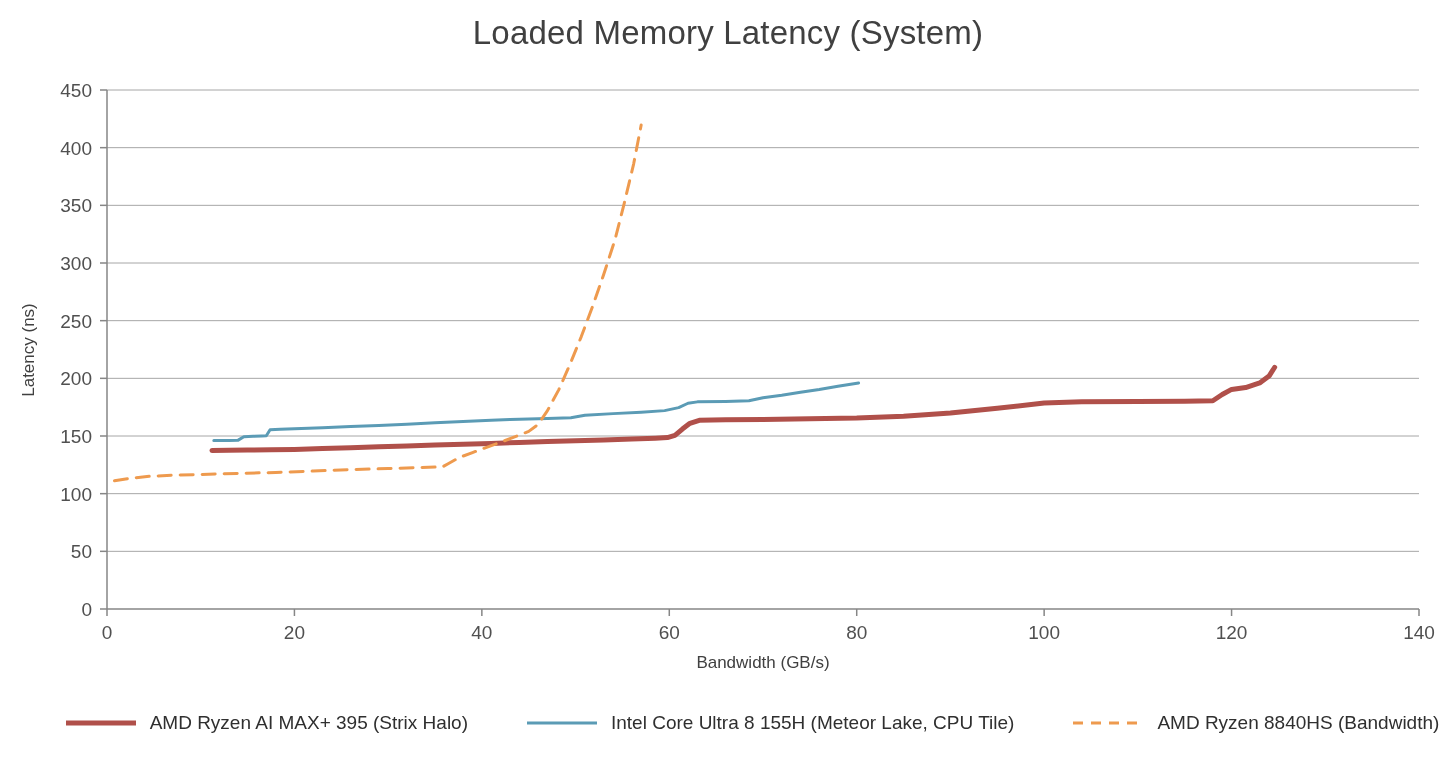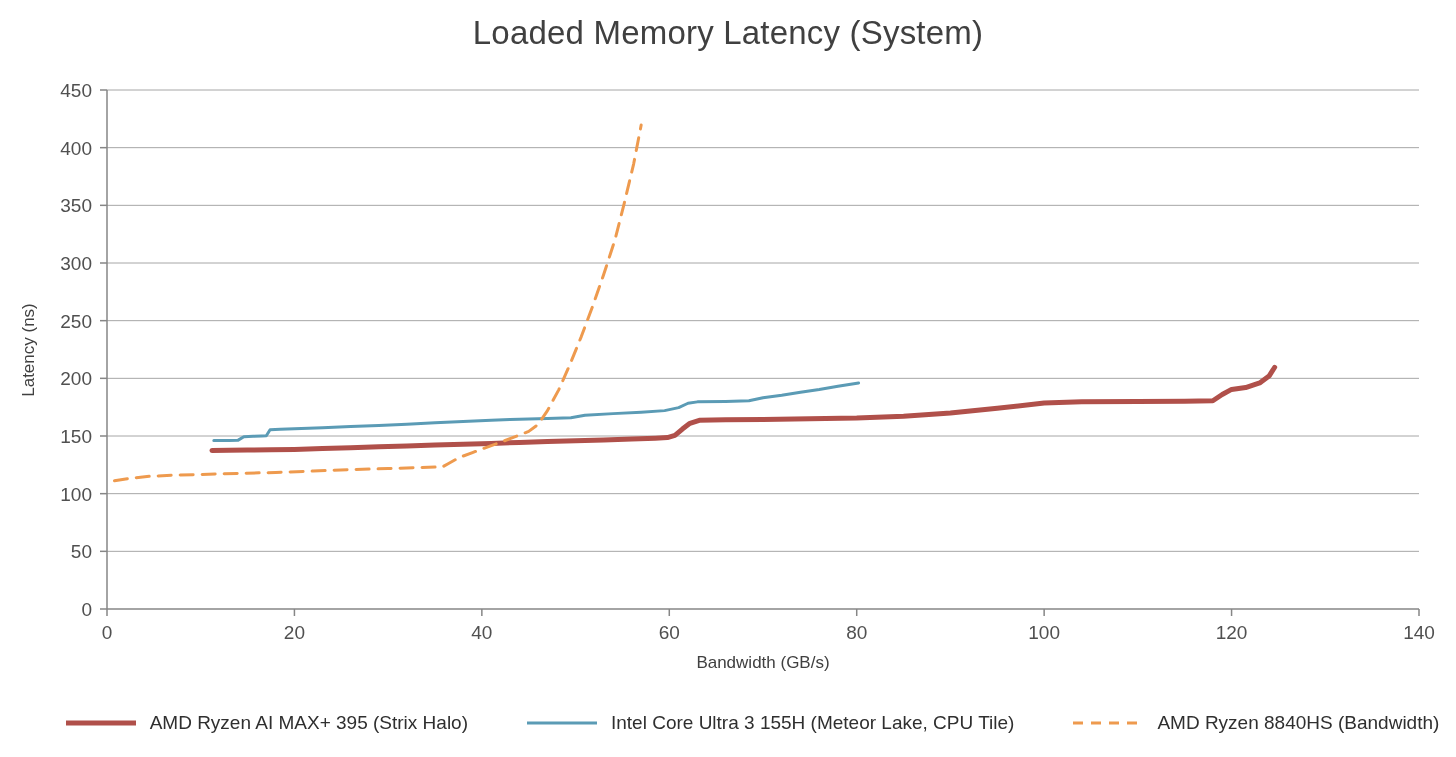--- a/index.html
+++ b/index.html
@@ -98,21 +98,21 @@
       <div class="legend-item">
         <span class="legend-swatch"><svg width="72" height="14">
             <line x1="1" y1="7" x2="71" y2="7" stroke="#B0504A" stroke-width="5"></line>
           </svg></span>
         <span class="legend-label">AMD Ryzen AI MAX+ 395 (Strix Halo)</span>
       </div>
       <div class="legend-item">
         <span class="legend-swatch"><svg width="72" height="14">
             <line x1="1" y1="7" x2="71" y2="7" stroke="#5B9BB5" stroke-width="3"></line>
           </svg></span>
-        <span class="legend-label">Intel Core Ultra 3 155H (Meteor Lake, CPU Tile)</span>
+        <span class="legend-label">Intel Core Ultra 8 155H (Meteor Lake, CPU Tile)</span>
       </div>
       <div class="legend-item">
         <span class="legend-swatch"><svg width="72" height="14">
             <line x1="1" y1="7" x2="71" y2="7" stroke="#EE9A4E" stroke-width="3" stroke-dasharray="10 8"></line>
           </svg></span>
         <span class="legend-label">AMD Ryzen 8840HS (Bandwidth)</span>
       </div>
     </div>
 
 </div>

